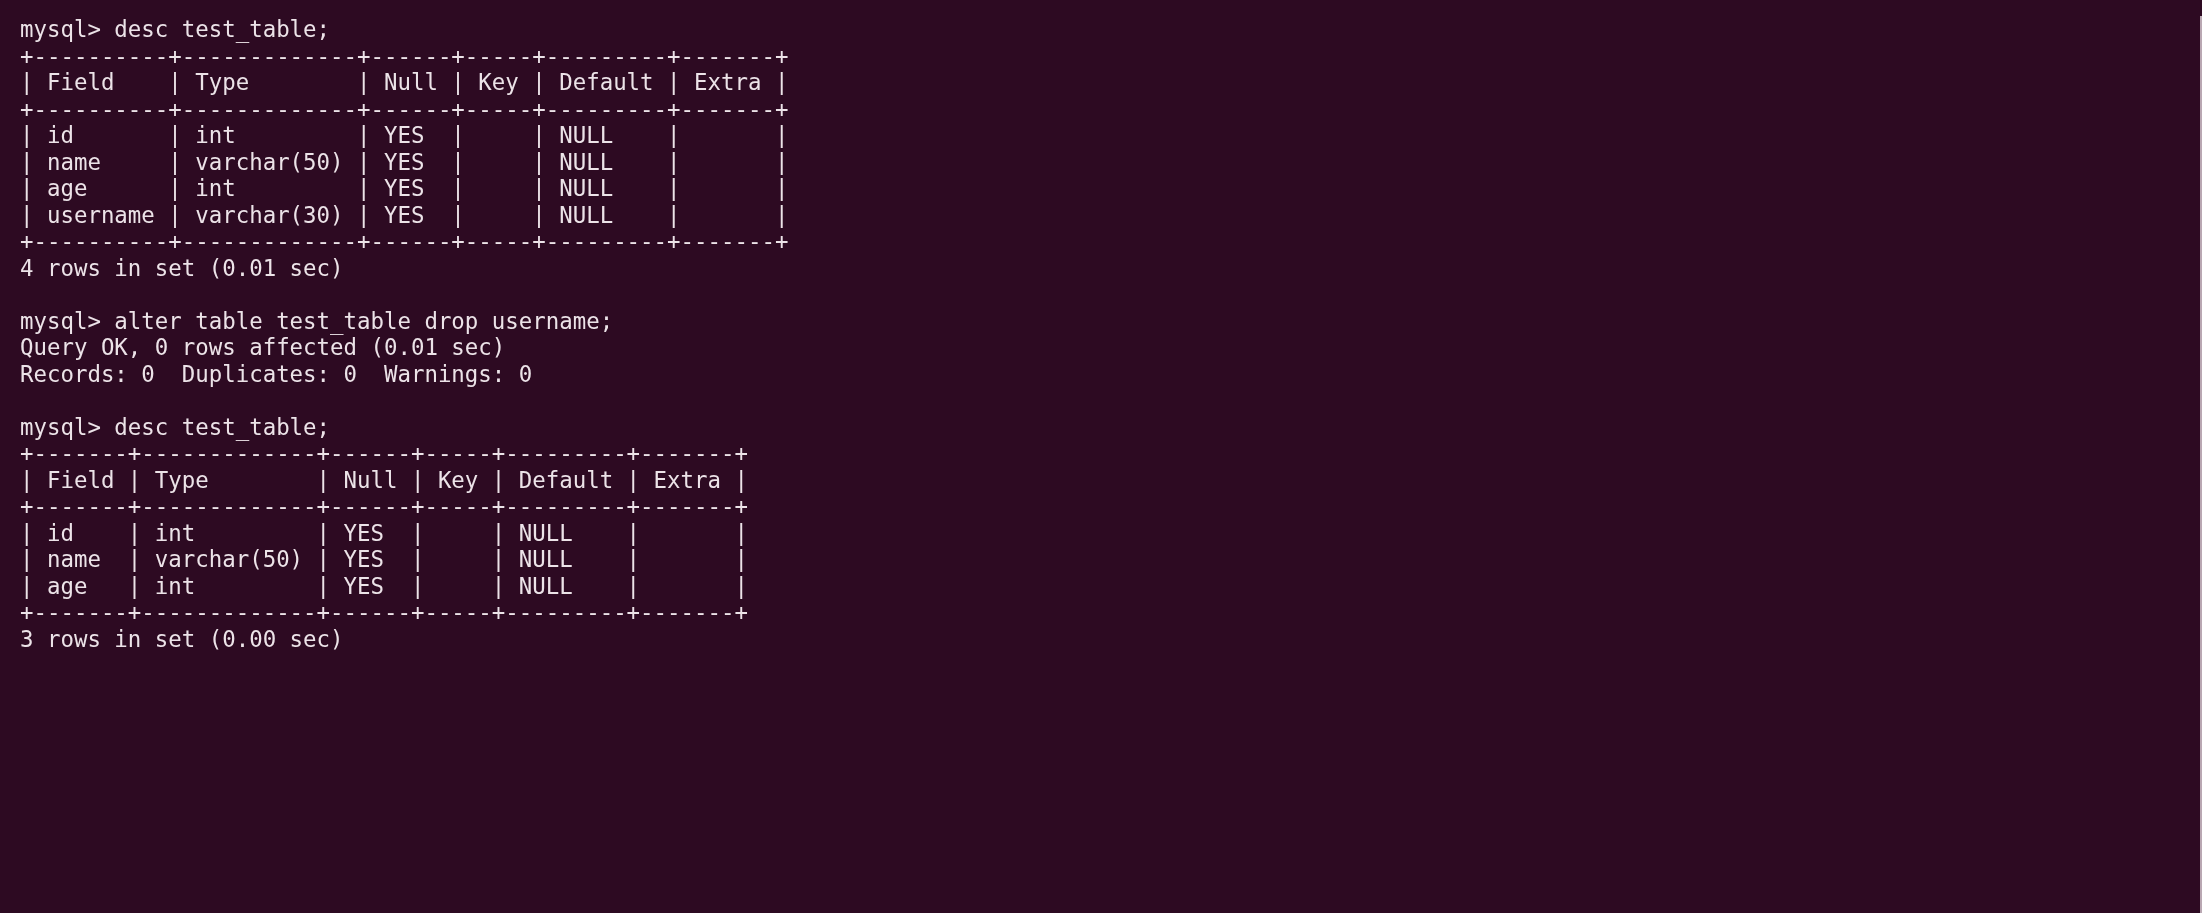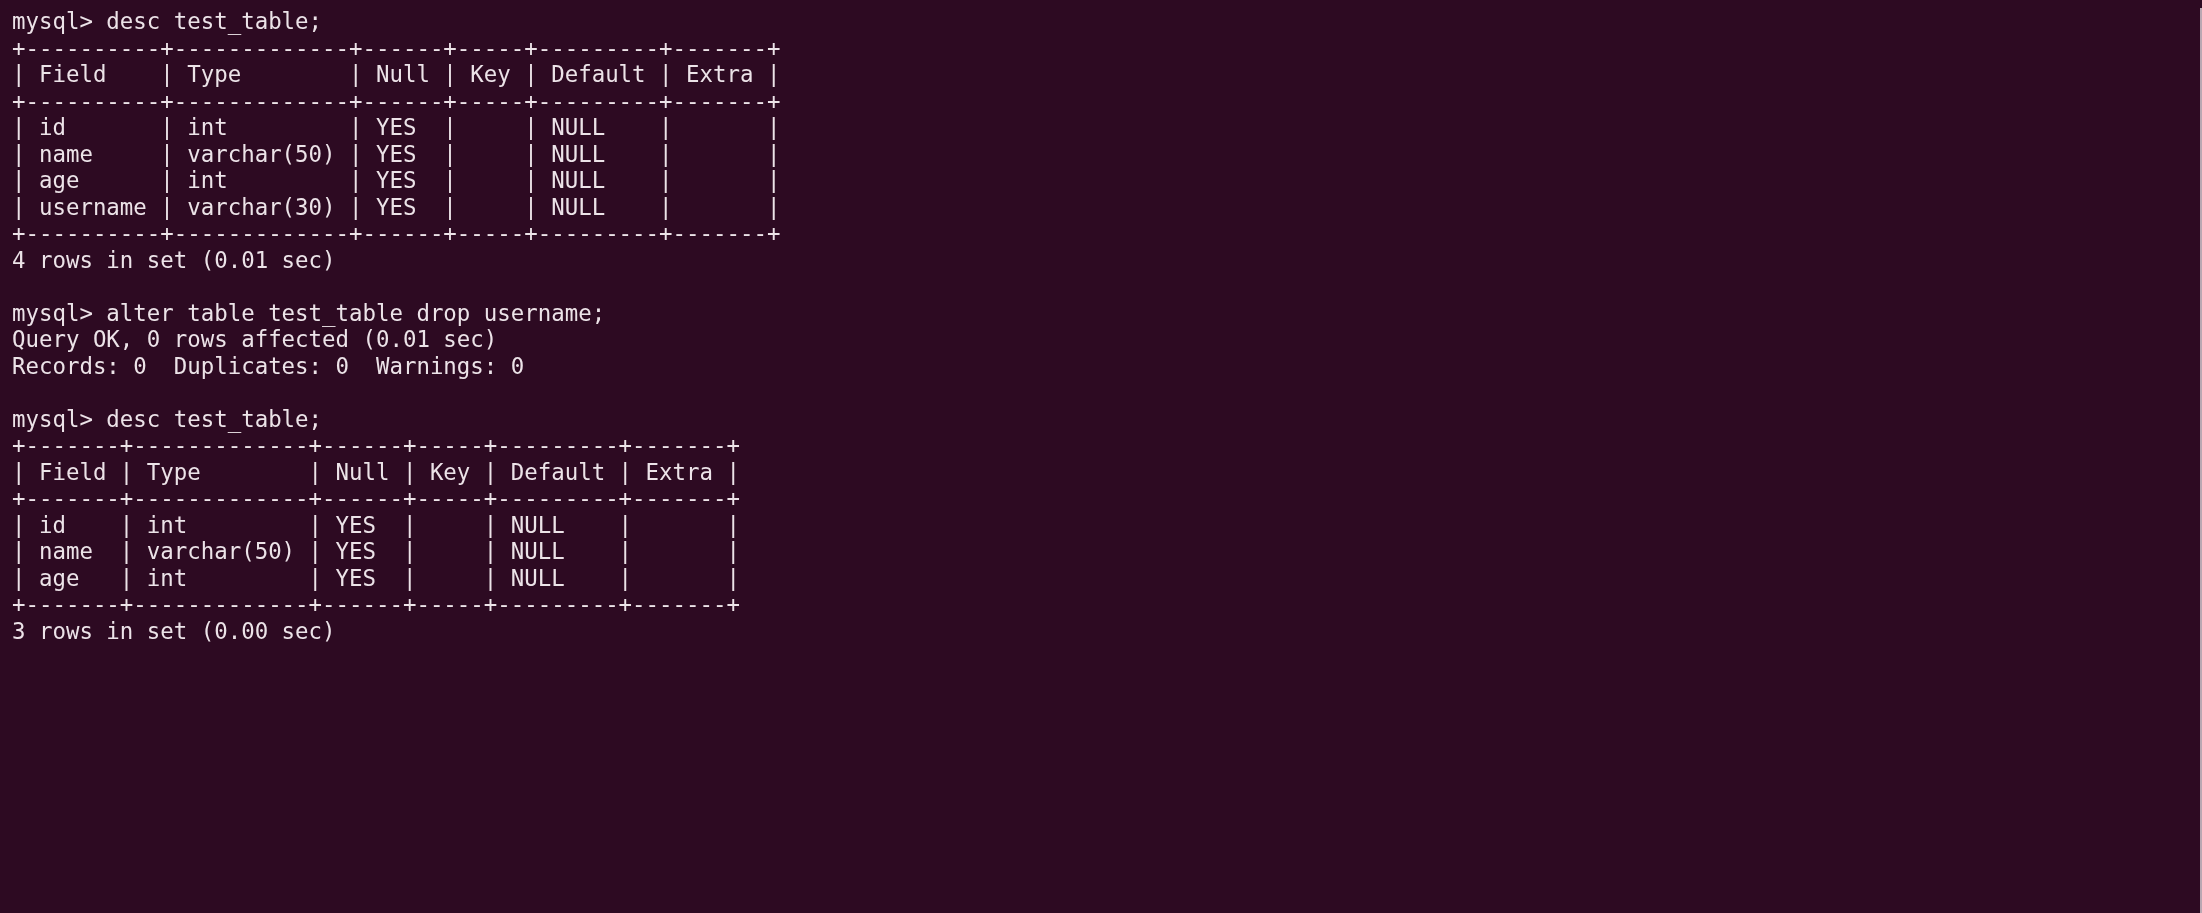--- a/index.html
+++ b/index.html
@@ -22,21 +22,21 @@
     border-right: 2px solid #b9a7b2;
     padding: 0px 0 0 4px;
   }
   #screen {
     font-family: "DejaVu Sans Mono", "Liberation Mono", monospace;
     font-size: 22.4px;
     line-height: 26.5px;
     letter-spacing: 0px;
     color: #ece3e8;
     white-space: pre;
-    margin: 8px;
+    margin: 16px;
     padding: 0;
     -webkit-font-smoothing: antialiased;
   }
   .line {
     white-space: pre;
     height: 26.5px;
     line-height: 26.5px;
     display: block;
   }
   .blank { color: transparent; }

